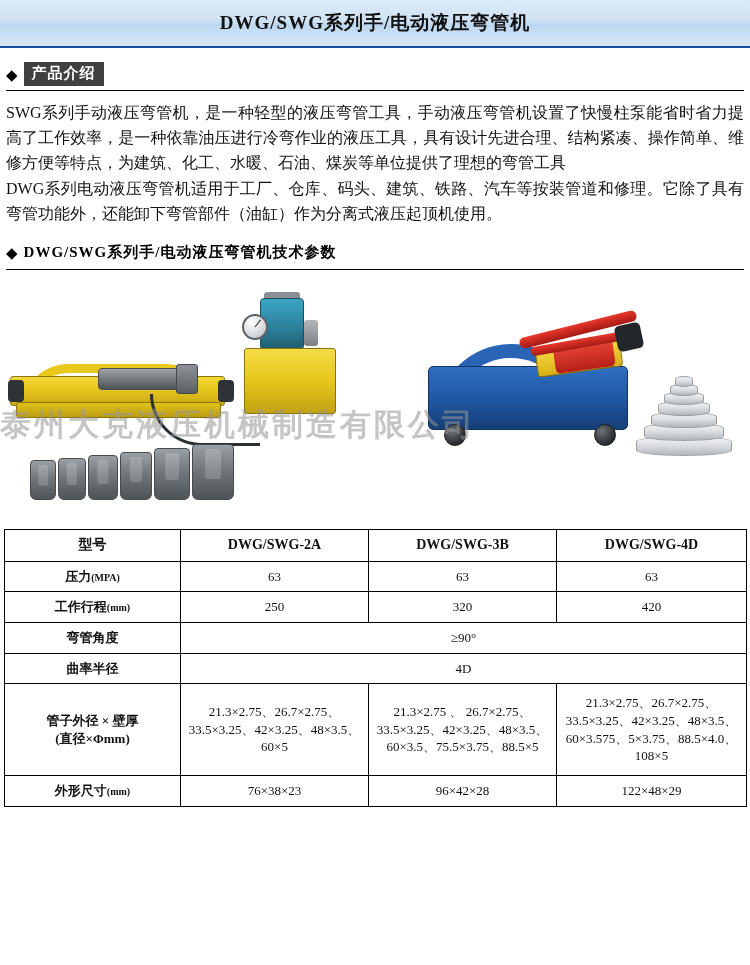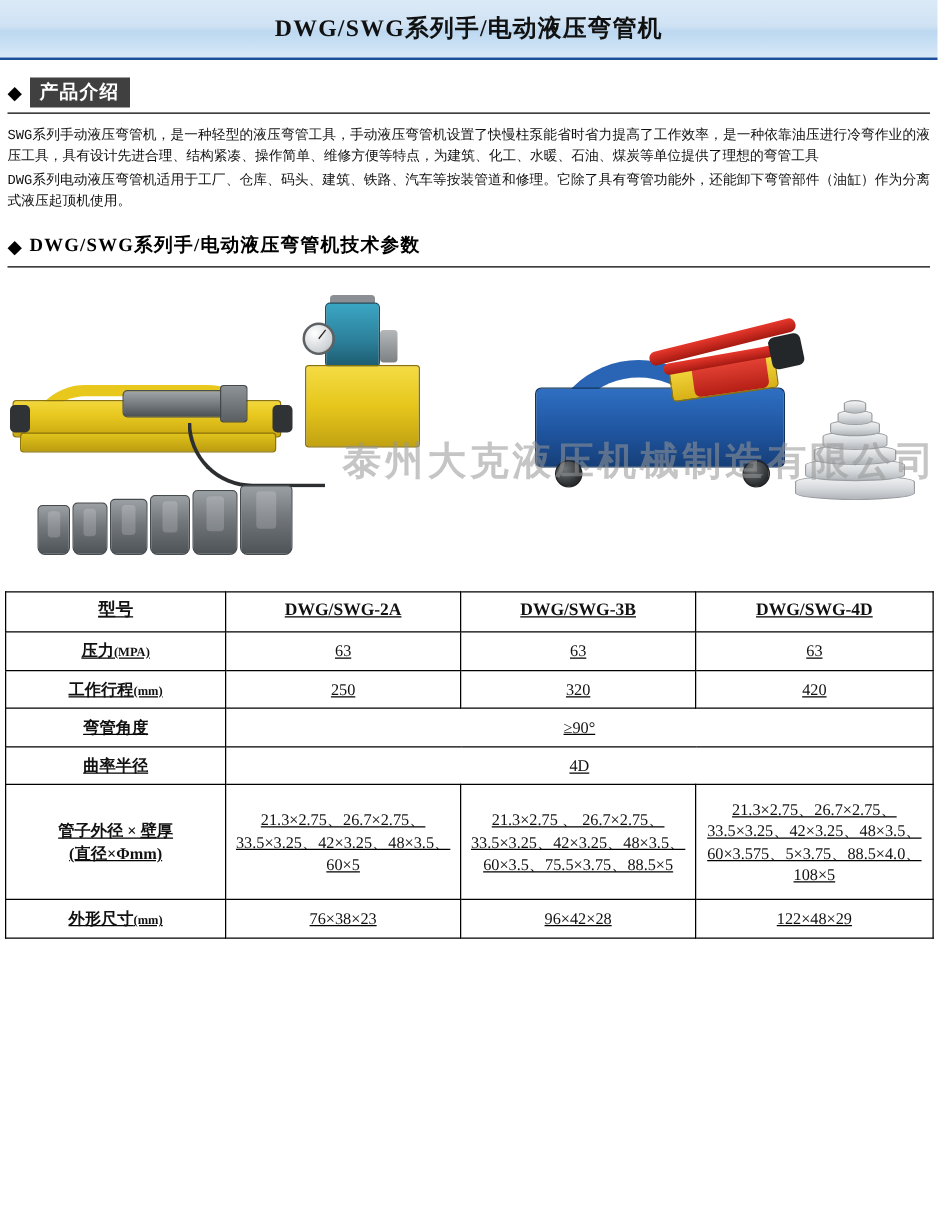--- a/index.html
+++ b/index.html
@@ -72,41 +72,41 @@
     background: #000;
     margin: 4px 6px 0 6px;
   }
 
   
   .intro {
     padding: 10px 6px 0 6px;
   }
   .intro p {
     margin: 0 0 2px 0;
-    font-size: 11px;
+    font-size: 16px;
     line-height: 1.55;
     text-align: justify;
-    font-family: Liberation Mono, monospace;
+    font-family: Liberation Serif, serif;
     color: #111;
   }
 
   
   .photo-area {
     position: relative;
     width: 750px;
     height: 245px;
     margin-top: 6px;
     overflow: hidden;
     background: #ffffff;
   }
   .watermark {
     position: absolute;
     left: 0; right: 0;
     top: 128px;
-    text-align: right;
+    text-align: left;
     font-size: 31px;
     font-weight: bold;
     color: rgba(150,150,150,0.55);
     letter-spacing: 3px;
     font-family: "Liberation Serif", serif;
     z-index: 5;
     pointer-events: none;
     white-space: nowrap;
   }
 
@@ -363,21 +363,20 @@
 
   
   .spec-wrap {
     padding: 8px 4px 0 4px;
   }
   table.spec {
     width: 742px;
     border-collapse: collapse;
     table-layout: fixed;
     font-family: "Liberation Serif", serif;
-    text-decoration: underline;
   }
   table.spec td, table.spec th {
     border: 1px solid #000;
     text-align: center;
     vertical-align: middle;
     font-size: 13px;
     padding: 6px 4px;
     color: #111;
     line-height: 1.35;
   }

